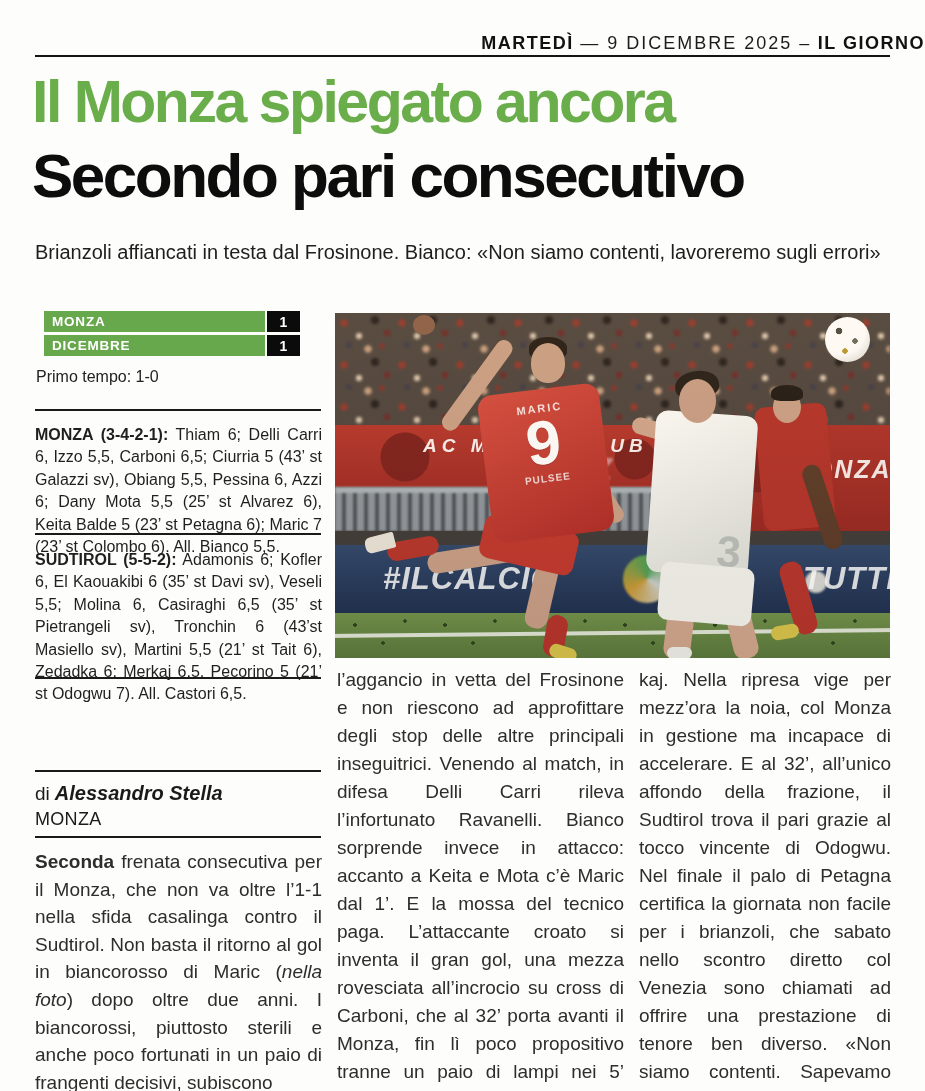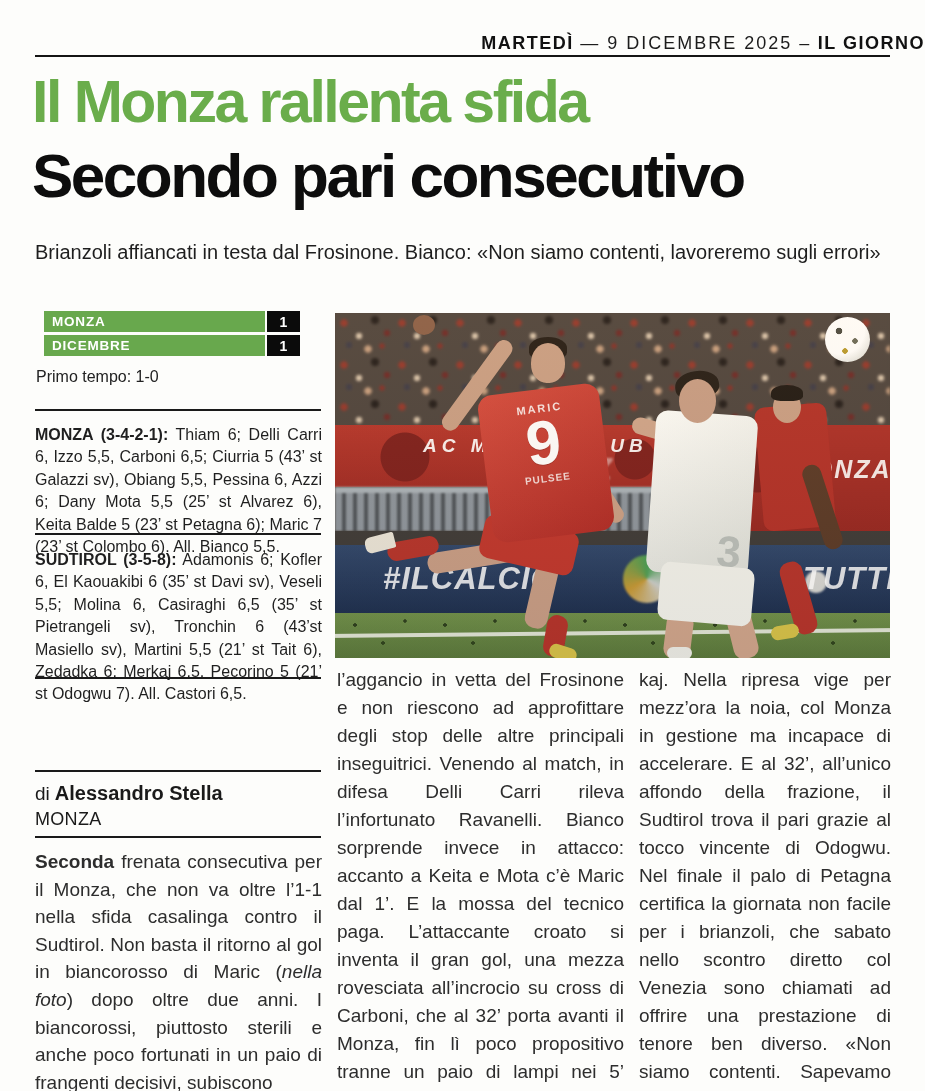--- a/index.html
+++ b/index.html
@@ -22,21 +22,21 @@
   .score-row { display:flex; margin-bottom:3px; height:21px; }
   .team-bar { width:221px; background:#68a84d; color:#fff; font-weight:bold; font-size:13.5px; letter-spacing:.8px; padding:3px 0 0 8px; }
   .score-box { width:33px; margin-left:2px; background:#0b0b0b; color:#fff; font-weight:bold; font-size:14px; text-align:center; padding-top:3px; }
   .first-half { position:absolute; top:368px; left:36px; font-size:16px; color:#222; }
 
   
   .lrule { position:absolute; left:35px; width:286px; height:1.5px; background:#1a1a1a; }
   .sidebox { position:absolute; left:35px; width:287px; font-size:16px; line-height:22.4px; text-align:justify; color:#1f1f1f; }
   .sidebox .lbl { font-weight:bold; }
   .byline { position:absolute; left:35px; top:782px; font-size:19px; color:#1a1a1a; }
-  .byline .nm { font-weight:bold; font-size:20px; margin-left:5px; }
+  .byline .nm { font-weight:bold; font-size:20px; margin-left:5px;font-style:italic; }
   .byline .loc { margin-top:4px; font-size:18px; letter-spacing:.3px; }
   .bodycol { position:absolute; font-size:19px; line-height:28px; text-align:justify; color:#2d2d2d; }
   .bodycol .lead { font-weight:bold; }
   .bodycol .it { font-style:italic; }
   .col1 { left:35px; top:848px; width:287px; line-height:27.6px; }
   .col2 { left:337px; top:666px; width:287px; }
   .col3 { left:639px; top:666px; width:252px; }
 
   
   .photo { position:absolute; left:335px; top:313px; width:555px; height:345px; overflow:hidden; background:#4a423c; }
@@ -127,21 +127,21 @@
 
 <div class="page">
 
   <div class="masthead">
     <span class="b">MARTEDÌ</span>
     <span class="mid">— 9 DICEMBRE 2025 –</span>
     <span class="b">IL GIORNO</span>
   </div>
   <div class="rule-top"></div>
 
-  <div class="kicker">Il Monza rallenta sfida</div>
+  <div class="kicker">Il Monza spiegato ancora</div>
   <div class="headline">Secondo pari consecutivo</div>
 
   <div class="deck">
     <div>Brianzoli affiancati in testa dal Frosinone. Bianco: «Non siamo contenti, lavoreremo sugli errori»</div>
   </div>
 
   <div class="scoreboard">
     <div class="score-row">
       <div class="team-bar">MONZA</div>
       <div class="score-box">1</div>
@@ -153,21 +153,21 @@
   </div>
   <div class="first-half">Primo tempo: 1-0</div>
 
   <div class="lrule" style="top:409px"></div>
   <div class="sidebox" style="top:424px">
     <span class="lbl">MONZA (3-4-2-1):</span><span> Thiam 6; Delli Carri 6, Izzo 5,5, Carboni 6,5; Ciurria 5 (43’ st Galazzi sv), Obiang 5,5, Pessina 6, Azzi 6; Dany Mota 5,5 (25’ st Alvarez 6), Keita Balde 5 (23’ st Petagna 6); Maric 7 (23’ st Colombo 6). All. Bianco 5,5.</span>
   </div>
 
   <div class="lrule" style="top:533px"></div>
   <div class="sidebox" style="top:549px">
-    <span class="lbl">SUDTIROL (3-5-8):</span><span> Adamonis 6; Kofler 6, El Kaouakibi 6 (35’ st Davi sv), Veseli 5,5; Molina 6, Casiraghi 6,5 (35’ st Pietrangeli sv), Tronchin 6 (43’st Masiello sv), Martini 5,5 (21’ st Tait 6), Zedadka 6; Merkaj 6,5, Pecorino 5 (21’ st Odogwu 7). All. Castori 6,5.</span>
+    <span class="lbl">SUDTIROL (5-5-2):</span><span> Adamonis 6; Kofler 6, El Kaouakibi 6 (35’ st Davi sv), Veseli 5,5; Molina 6, Casiraghi 6,5 (35’ st Pietrangeli sv), Tronchin 6 (43’st Masiello sv), Martini 5,5 (21’ st Tait 6), Zedadka 6; Merkaj 6,5, Pecorino 5 (21’ st Odogwu 7). All. Castori 6,5.</span>
   </div>
 
   <div class="lrule" style="top:677px"></div>
   <div class="sidebox" style="top:692px; text-align:left;">
   </div>
 
   <div class="lrule" style="top:770px"></div>
   <div class="byline">
     <div><span>di</span><span class="nm">Alessandro Stella</span></div>
     <div class="loc">MONZA</div>

